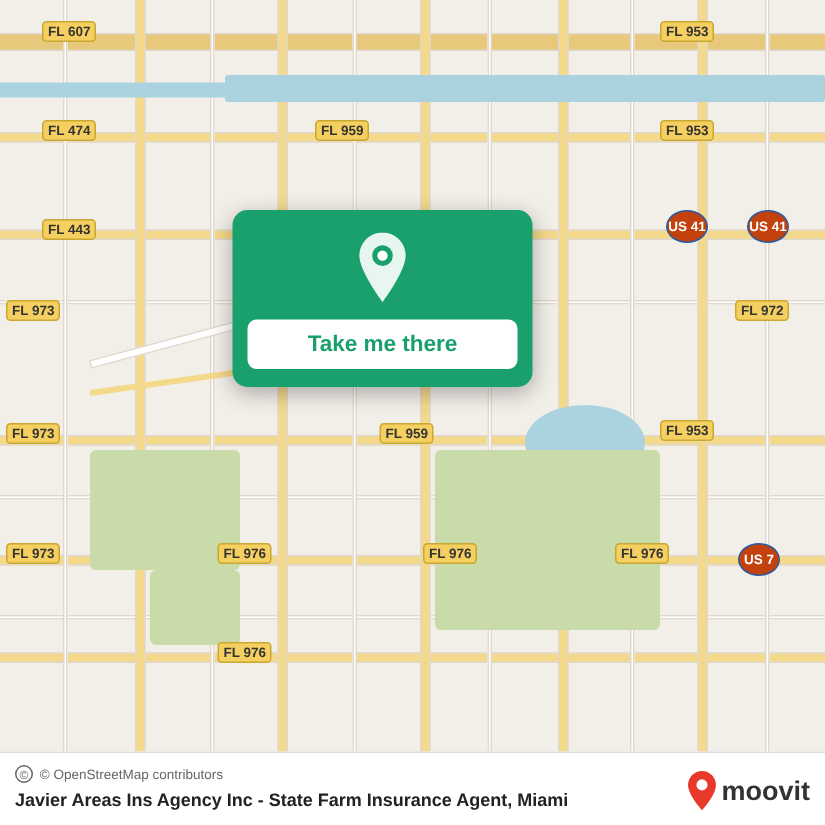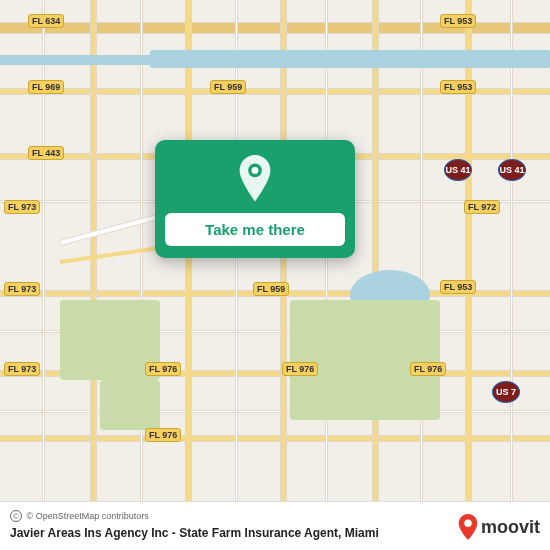--- a/index.html
+++ b/index.html
@@ -78,31 +78,30 @@
       border: 1px solid #c8a830;
       border-radius: 3px;
       font-size: 9px;
       font-weight: bold;
       color: #333;
       padding: 1px 3px;
       white-space: nowrap;
       z-index: 10;
     }
     .road-label.us {
-      background: #7f1d1d;
+      background: #c2410c;
       color: white;
       border-color: #2a5a9f;
       border-radius: 50%;
       width: 28px;
       height: 22px;
       display: flex;
       align-items: center;
       justify-content: center;
       padding: 0;
-      margin-top: 19px;
     }
 
     
     #popup-card {
       position: absolute;
       top: 140px;
       left: 155px;
       width: 200px;
       background: #1aa06d;
       border-radius: 10px;
@@ -224,33 +223,33 @@
 
   <div class="water" style="top:50px; left:150px; right:0; height:18px; border-radius:2px;"></div>
   <div class="water" style="top:55px; left:0; right:350px; height:10px;"></div>
 
   <div class="water" style="top:270px; left:350px; width:80px; height:50px; border-radius:50%;"></div>
 
   <div class="green-area" style="top:300px; left:60px; width:100px; height:80px;"></div>
   <div class="green-area" style="top:300px; left:290px; width:150px; height:120px;"></div>
   <div class="green-area" style="top:380px; left:100px; width:60px; height:50px;"></div>
 
-  <div class="road-label" style="top:14px; left:28px;">FL 634</div>
-  <div class="road-label" style="top:80px; left:28px;">FL 969</div>
+  <div class="road-label" style="top:14px; left:28px;">FL 607</div>
+  <div class="road-label" style="top:80px; left:28px;">FL 474</div>
   <div class="road-label" style="top:146px; left:28px;">FL 443</div>
   <div class="road-label" style="top:80px; left:210px;">FL 959</div>
   <div class="road-label" style="top:14px; left:440px;">FL 953</div>
   <div class="road-label" style="top:80px; left:440px;">FL 953</div>
   <div class="road-label" style="top:280px; left:440px;">FL 953</div>
   <div class="road-label us" style="top:140px; left:444px;">US 41</div>
   <div class="road-label us" style="top:140px; left:498px;">US 41</div>
   <div class="road-label" style="top:200px; left:4px;">FL 973</div>
   <div class="road-label" style="top:282px; left:4px;">FL 973</div>
   <div class="road-label" style="top:282px; left:253px;">FL 959</div>
-  <div class="road-label" style="top:200px; left:464px;">FL 972</div>
+  <div class="road-label" style="top:200px; left:490px;">FL 972</div>
   <div class="road-label" style="top:362px; left:145px;">FL 976</div>
   <div class="road-label" style="top:362px; left:282px;">FL 976</div>
   <div class="road-label" style="top:362px; left:410px;">FL 976</div>
   <div class="road-label us" style="top:362px; left:492px;">US 7</div>
   <div class="road-label" style="top:362px; left:4px;">FL 973</div>
   <div class="road-label" style="top:428px; left:145px;">FL 976</div>
 
   <div id="popup-card">
 
     <svg class="location-pin" viewBox="0 0 48 56" fill="none" xmlns="http://www.w3.org/2000/svg">

